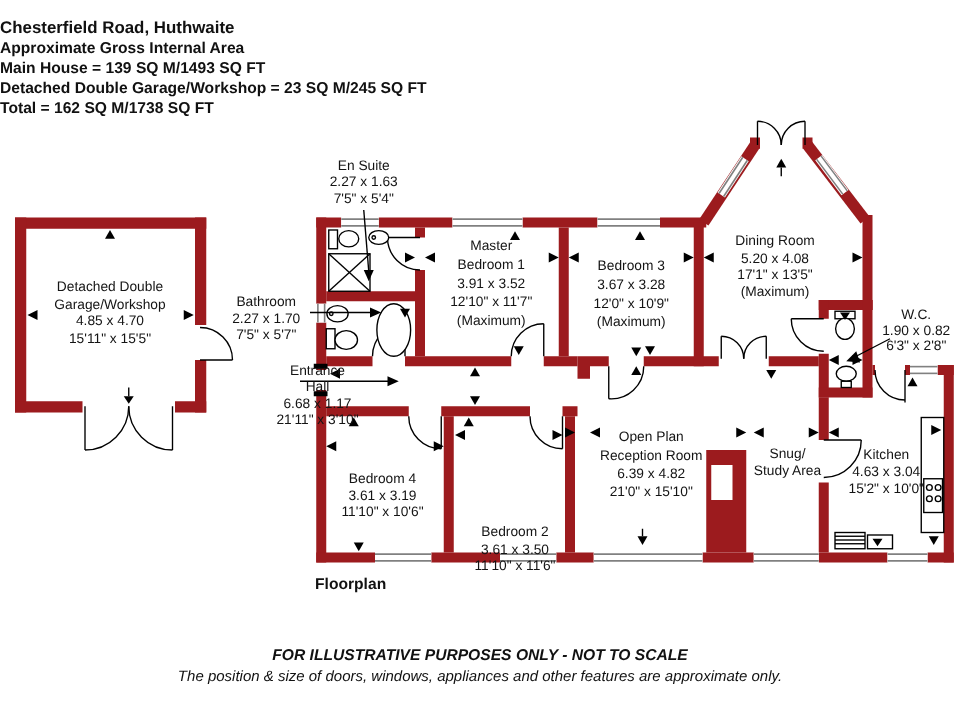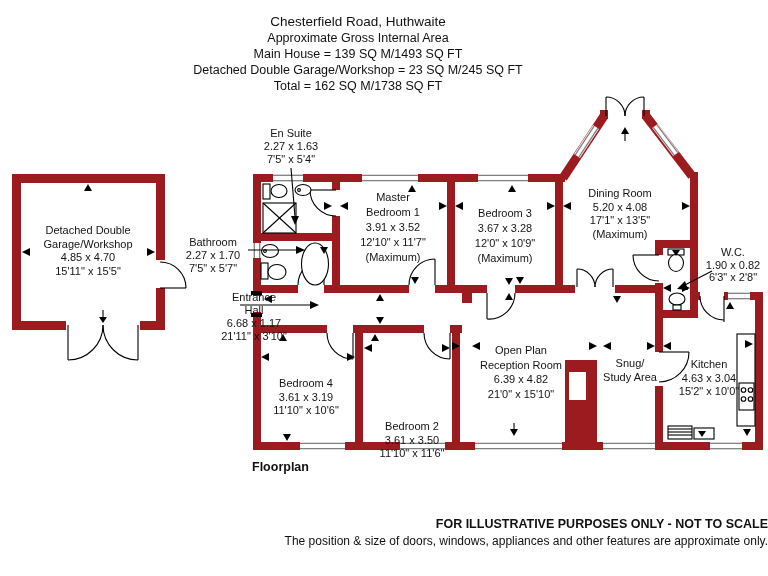--- a/index.html
+++ b/index.html
@@ -1,28 +1,28 @@
 <!DOCTYPE html>
 <html style="--wall-color: #9C1B1E; --window-color: #808080;"><head>
 <meta charset="utf-8">
 <style>
   html,body{margin:0;padding:0;background:#fff;}
   #stage{position:relative;width:768px;height:576px;background:#fff;overflow:hidden;
          font-family:"Liberation Sans", sans-serif;color:#111;}
   #plan-svg{position:absolute;left:0;top:0;}
-  .hdr{position:absolute;left:0;width:716px;text-align:center;font-weight:normal;white-space:nowrap;}
+  .hdr{position:absolute;left:0;width:716px;text-align:left;font-weight:bold;white-space:nowrap;}
   .h1{top:14px;font-size:13.5px;}
   .h2{top:31px;font-size:12.5px;}
   .h3{top:47px;font-size:12.5px;}
   .h4{top:63px;font-size:12.5px;}
   .h5{top:79px;font-size:12.5px;}
   .rl{position:absolute;transform:translateX(-50%);text-align:center;font-size:11px;
       line-height:13.5px;white-space:nowrap;color:#141414;}
   .caption{position:absolute;left:252px;top:460px;font-size:12.5px;font-weight:bold;}
-  .ftr{position:absolute;left:0;width:768px;text-align:right;white-space:nowrap;}
+  .ftr{position:absolute;left:0;width:768px;text-align:center;white-space:nowrap;font-style:italic;}
   .f1{top:517px;font-size:12.5px;font-weight:bold;}
   .f2{top:534px;font-size:12px;}
   
   .wf{fill:var(--wall-color,#9C1B1E);}
   .ws{stroke:var(--wall-color,#9C1B1E);fill:none;}
   .win{stroke:var(--window-color,#808080);stroke-width:1.3;fill:none;}
   .ln{stroke:#000;fill:none;stroke-width:1.1;}
   .fx{stroke:#000;fill:#fff;stroke-width:1.1;}
   .arw{fill:#000;stroke:none;}
   .wht{fill:#fff;stroke:none;}

